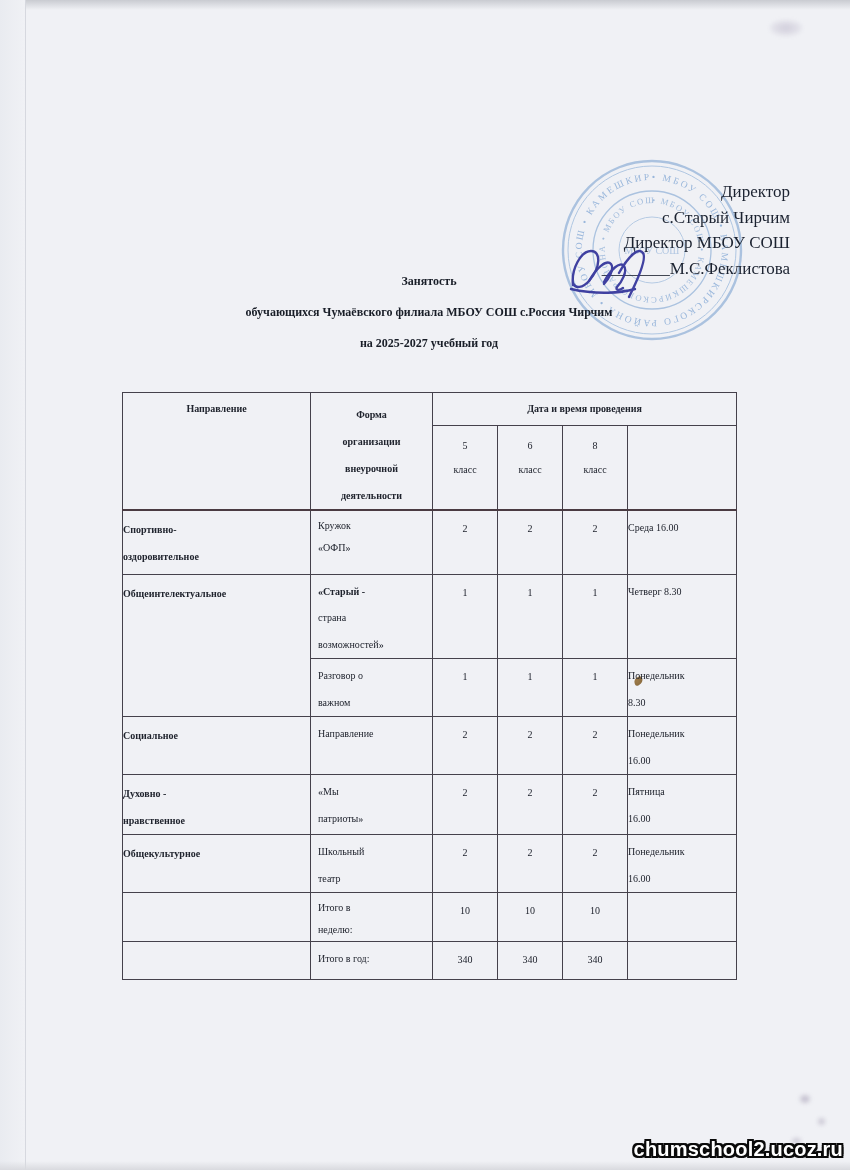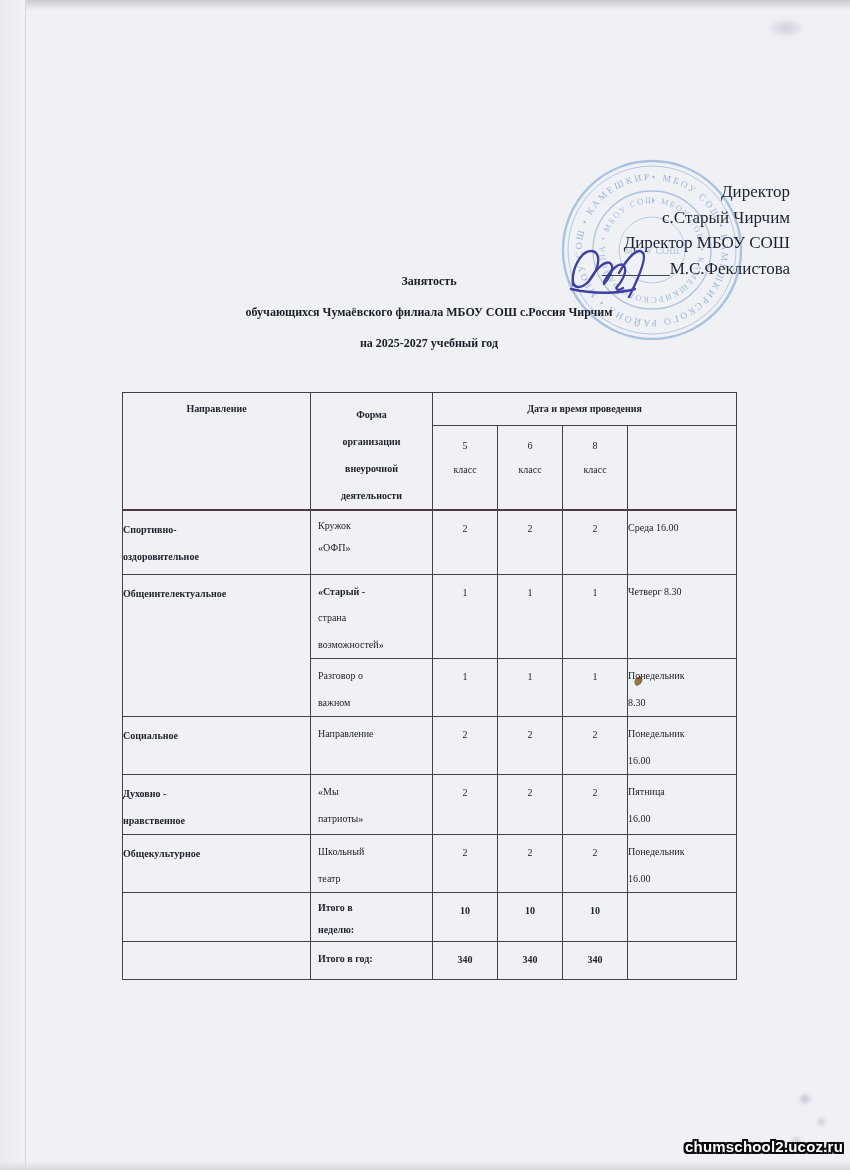--- a/index.html
+++ b/index.html
@@ -55,25 +55,25 @@
   tbody tr:nth-child(5){height:58px;}
   tbody tr:nth-child(6){height:55px;padding-left:36px;}
   tbody tr:nth-child(7){height:44px;}
   tbody tr:nth-child(8){height:38px;}
   tbody tr:nth-child(1) td{border-top:2px solid #4a3b42;}
   td.dir{font-weight:bold;text-align:left;padding-top:6px;}
   td.form{text-align:left;padding:4px 3px 0 7px;}
   td.num{text-align:center;padding-top:5px;}
   td.time{text-align:left;padding-top:4px;}
   td.tight{line-height:22px;}
-  td.bold{font-weight:bold;}
+  td.bold{font-weight:normal;}
   
   .watermark{position:absolute;right:7px;top:1138px;
     font-family:"Liberation Sans","DejaVu Sans",sans-serif;
-    font-weight:bold;font-size:15px;letter-spacing:.2px;color:#ffffff;
+    font-weight:bold;font-size:20px;letter-spacing:.2px;color:#ffffff;
     text-shadow:-2px -2px 0 #0a0a0a,2px -2px 0 #0a0a0a,-2px 2px 0 #0a0a0a,
       2px 2px 0 #0a0a0a,0 -2px 0 #0a0a0a,0 2px 0 #0a0a0a,-2px 0 0 #0a0a0a,2px 0 0 #0a0a0a;}
 </style>
 </head>
 <body>
 
 <div class="page">
 
   <div class="edge-top"></div>
   <div class="edge-left"></div>

